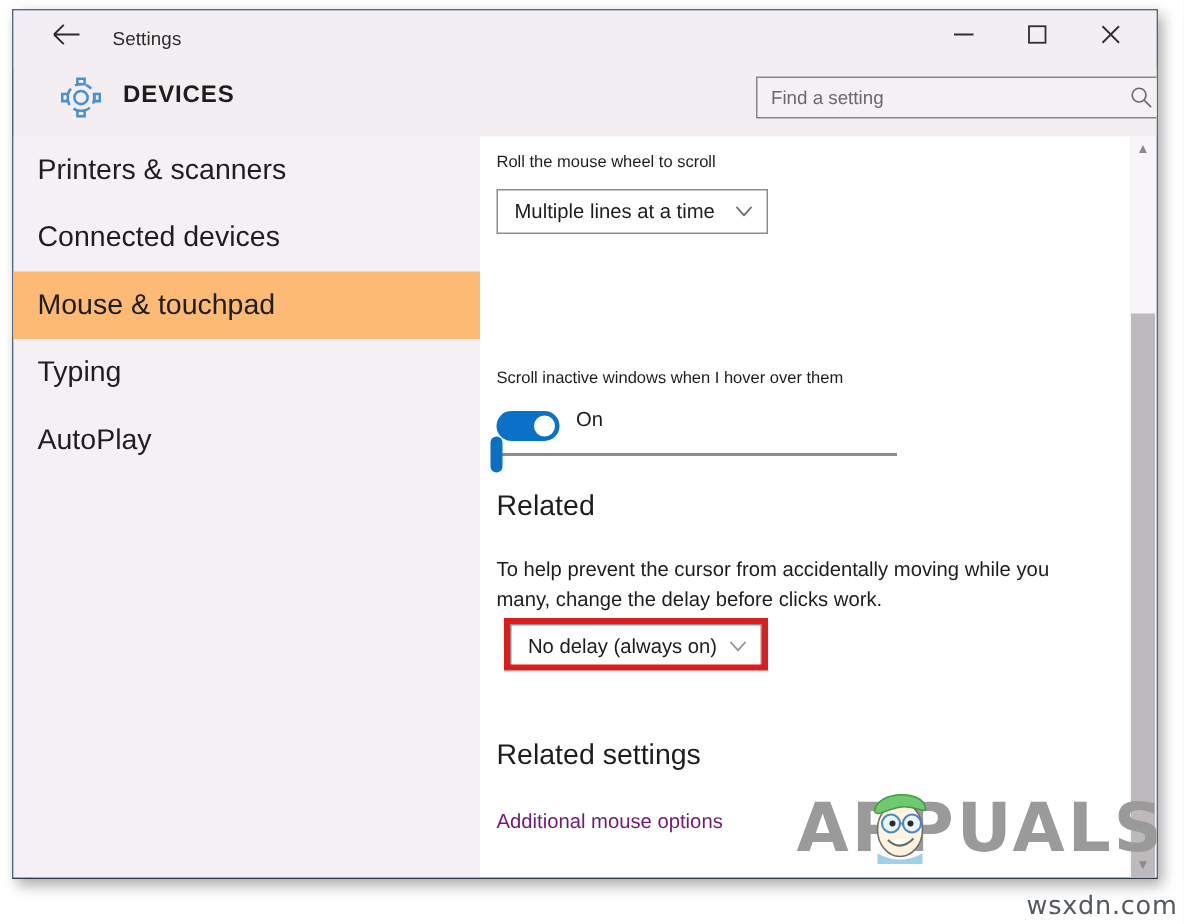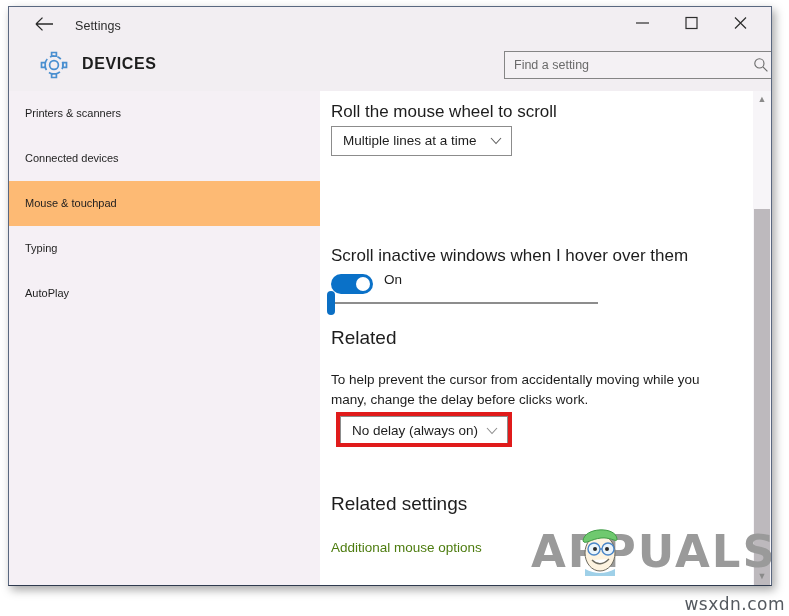--- a/index.html
+++ b/index.html
@@ -145,21 +145,21 @@
     position: absolute;
     left: 0; top: 0;
     width: 311px;
     height: 100%;
     background: #f5f0f5;
   }
   .nav-item {
     height: 45px;
     line-height: 45px;
     padding-left: 16px;
-    font-size: 11px;
+    font-size: 19px;
     color: #1e1e1e;
     cursor: pointer;
     white-space: nowrap;
   }
   .nav-item.selected { background: #fdba74; }
 
   #content {
     position: absolute;
     left: 311px;
     top: 0;
@@ -170,21 +170,21 @@
   }
   #content-inner {
     position: absolute;
     left: 0; top: 0;
     right: 18px;
     height: 100%;
   }
 
   .label {
     position: absolute;
-    font-size: 17px;
+    font-size: 11px;
     color: #1d1d1d;
     white-space: nowrap;
   }
   .section-head {
     position: absolute;
     font-size: 19px;
     color: #1d1d1d;
     white-space: nowrap;
   }
   .para {
@@ -267,21 +267,21 @@
     left: 64px;
     top: 181px;
     font-size: 13.5px;
     color: #1d1d1d;
   }
 
   
   .link {
     position: absolute;
     font-size: 13.5px;
-    color: #4d7c0f;
+    color: #701a75;
     cursor: pointer;
     white-space: nowrap;
     text-align: right;
   }
 
   
   #red-box {
     position: absolute;
     left: 16px;
     top: 321px;

